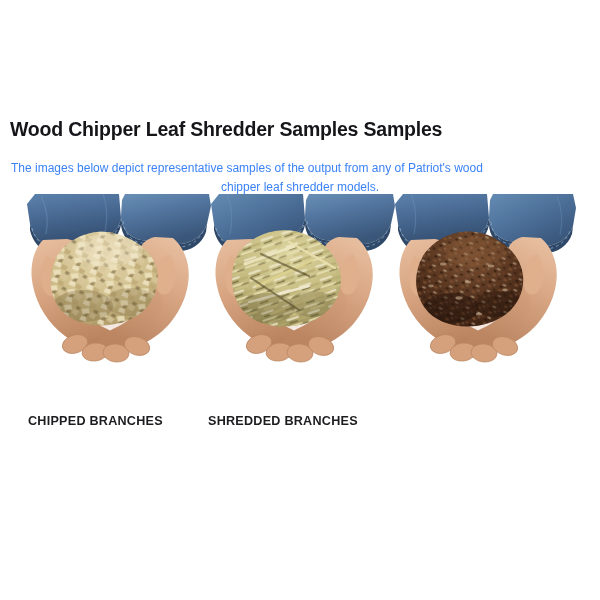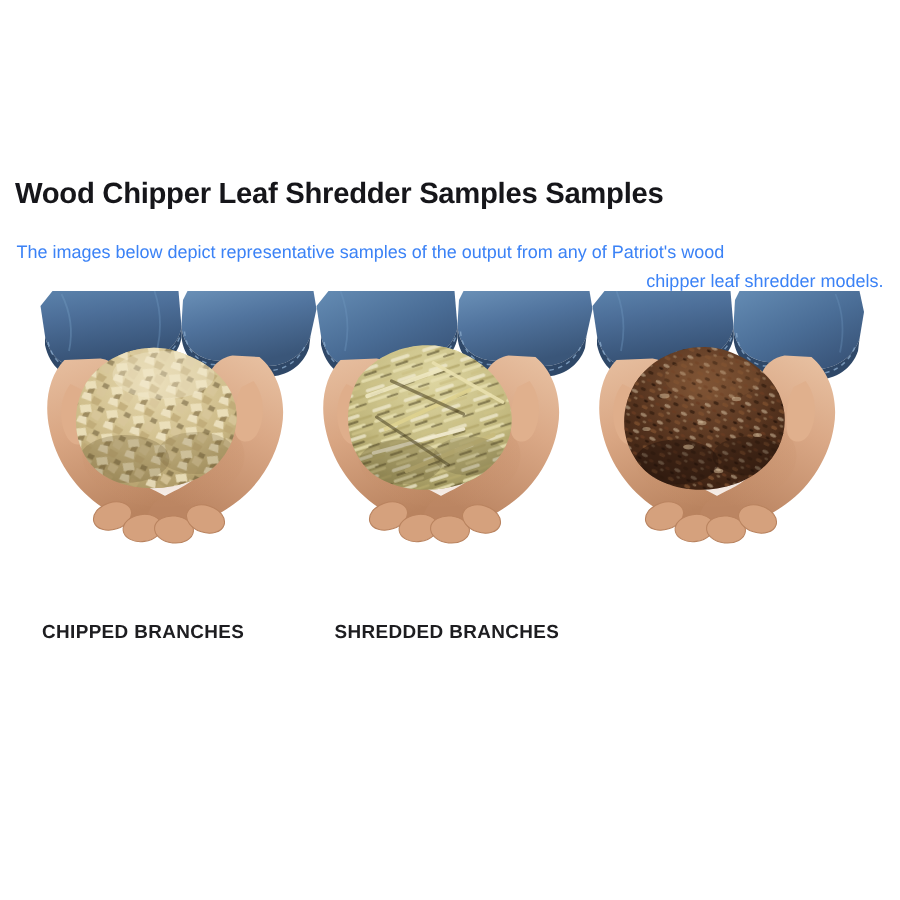--- a/index.html
+++ b/index.html
@@ -42,21 +42,21 @@
     top: 147px;
     width: 578px;
     font-size: 12px;
     line-height: 18.5px;
     color: #3b82f6;
     text-align: justify;
     text-justify: inter-word;
   }
   .intro .last-line {
     display: block;
-    text-align: right;
+    text-align: center;
   }
 
   
   .photo {
     position: absolute;
     left: 13px;
     top: 194px;
     width: 564px;
     height: 210px;
     background: #ffffff;
@@ -75,21 +75,21 @@
   .caption {
     position: absolute;
     top: 0;
     font-size: 12.6px;
     font-weight: bold;
     letter-spacing: 0.25px;
     color: #1d1d20;
     white-space: nowrap;
   }
   .caption-1 { left: 28px; }
-  .caption-2 { left: 208px; margin-left: 15px; }
+  .caption-2 { left: 208px; }
   .caption-3 { left: 401px; }
 </style>
 </head>
 <body>
 
 <div class="page">
 
   <h1 class="page-title">Wood Chipper Leaf Shredder Samples Samples</h1>
 
   <p class="intro">

